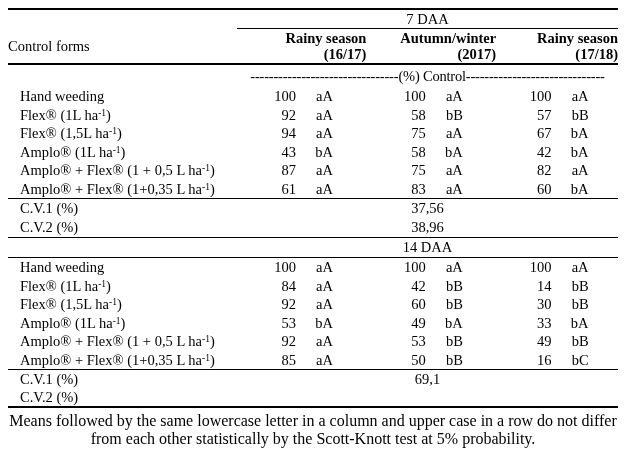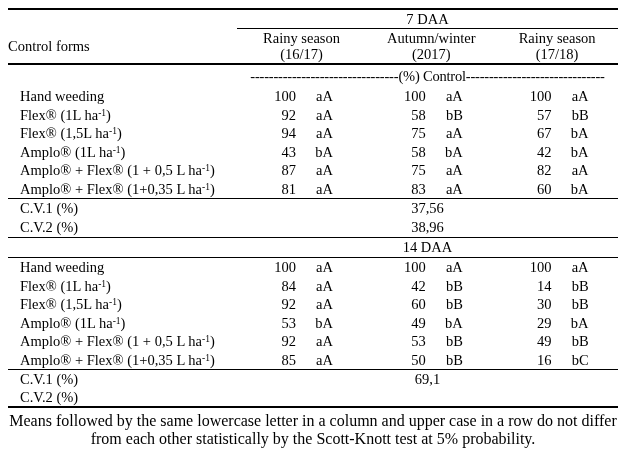--- a/index.html
+++ b/index.html
@@ -10,21 +10,21 @@
     font-size:14.5px;line-height:18.5px;
     padding:8px 8px 6px 8px;overflow:hidden;
   }
   .rule{border:none;border-top:1px solid #000;margin:0;height:0;}
   .rule.thick{border-top-width:2px;}
   .rule.partial{margin-left:229px;}
   .period-row{height:18px;line-height:18px;}
   .period-text{margin-left:229px;width:381px;text-align:center;}
   .head-row{display:flex;height:34px;align-items:center;}
   .head-label{width:229px;text-align:left;}
-  .head-season{width:130px;text-align:center;line-height:16.5px;}
+  .head-season{width:130px;text-align:right;line-height:16.5px;font-weight:bold;}
   .head-season.last{width:122px;}
   .unit-row{height:22px;line-height:22px;}
   .unit-text{margin-left:229px;width:381px;text-align:center;white-space:nowrap;letter-spacing:-0.2px;}
   .row{display:flex;height:18.5px;line-height:18.5px;}
   .col-label{width:217px;padding-left:12px;white-space:nowrap;}
   .cell{width:130px;display:flex;justify-content:center;}
   .cell.last{width:122px;}
   .num{width:26px;text-align:right;}
   .let{width:26px;margin-left:11px;text-align:right;}
   sup.sup{font-size:9.5px;line-height:0;vertical-align:4px;letter-spacing:0;}
@@ -141,21 +141,21 @@
           <span class="let">aA</span>
         </div>
       <div class="cell last">
           <span class="num">82</span>
           <span class="let">aA</span>
         </div>
     </div>
     <div class="row">
       <div class="col-label"><span>Amplo® + Flex® (1+0,35 L ha</span><sup class="sup">-1</sup><span>)</span></div>
       <div class="cell">
-          <span class="num">81</span>
+          <span class="num">61</span>
           <span class="let">aA</span>
         </div>
       <div class="cell">
           <span class="num">83</span>
           <span class="let">aA</span>
         </div>
       <div class="cell last">
           <span class="num">60</span>
           <span class="let">bA</span>
         </div>
@@ -227,21 +227,21 @@
       <div class="col-label"><span>Amplo® (1L ha</span><sup class="sup">-1</sup><span>)</span></div>
       <div class="cell">
           <span class="num">53</span>
           <span class="let">bA</span>
         </div>
       <div class="cell">
           <span class="num">49</span>
           <span class="let">bA</span>
         </div>
       <div class="cell last">
-          <span class="num">29</span>
+          <span class="num">33</span>
           <span class="let">bA</span>
         </div>
     </div>
     <div class="row">
       <div class="col-label"><span>Amplo® + Flex® (1 + 0,5 L ha</span><sup class="sup">-1</sup><span>)</span></div>
       <div class="cell">
           <span class="num">92</span>
           <span class="let">aA</span>
         </div>
       <div class="cell">

